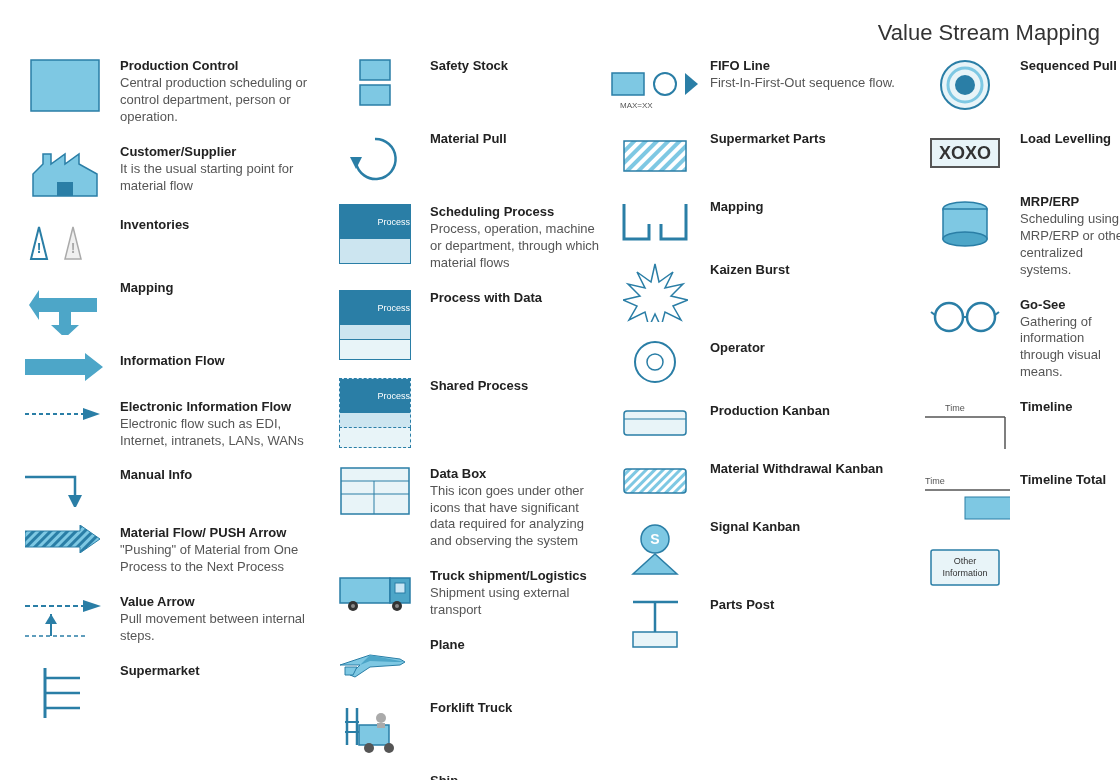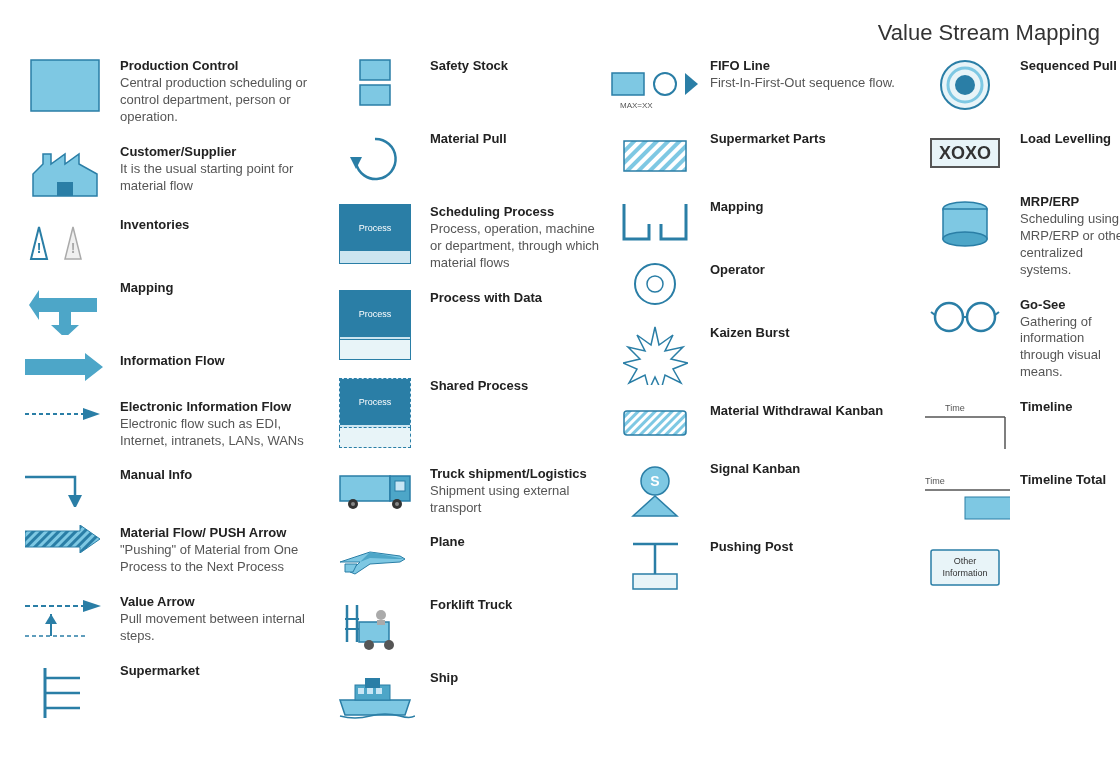--- a/index.html
+++ b/index.html
@@ -57,22 +57,22 @@
       background: #d6eaf8;
       display: flex;
       flex-direction: column;
       align-items: center;
     }
     .process-label {
       background: #2a7ea6;
       color: white;
       font-size: 9px;
       width: 100%;
-      text-align: center;
-      padding: 18px 0;
+      text-align: right;
+      padding: 12px 0;
     }
     .process-body {
       flex: 1;
       background: #cce5f0;
       width: 100%;
     }
 
     svg text { font-family: Arial, sans-serif; }
   </style>
 </head>
@@ -295,20 +295,34 @@
             <div class="process-body"></div>
           </div>
           <div style="width:72px;height:20px;border:1px dashed #2a7ea6;border-top:none;background:#e8f4f8;"></div>
         </div>
       </div>
       <div class="text-area">
         <div class="item-title">Shared Process</div>
       </div>
     </div>
 
+    <div class="item">
+      <div class="icon-area">
+        <svg width="72" height="50">
+          <rect x="2" y="2" width="68" height="46" fill="#e8f4f8" stroke="#2a7ea6" stroke-width="1.5"></rect>
+          <line x1="2" y1="15" x2="70" y2="15" stroke="#2a7ea6" stroke-width="1"></line>
+          <line x1="2" y1="28" x2="70" y2="28" stroke="#2a7ea6" stroke-width="1"></line>
+          <line x1="35" y1="15" x2="35" y2="48" stroke="#2a7ea6" stroke-width="1"></line>
+        </svg>
+      </div>
+      <div class="text-area">
+        <div class="item-title">Data Box</div>
+        <div class="item-desc">This icon goes under other icons that have significant data required for analyzing and observing the system</div>
+      </div>
+    </div>
 
     <div class="item">
       <div class="icon-area">
         <svg width="80" height="45">
 
           <rect x="5" y="10" width="50" height="25" fill="#7ec8e3" stroke="#2a7ea6" stroke-width="1.5"></rect>
           <polygon points="55,10 75,10 75,35 55,35" fill="#4da6c8" stroke="#2a7ea6" stroke-width="1.5"></polygon>
           <rect x="60" y="15" width="10" height="10" fill="#c8e6f5" stroke="#2a7ea6" stroke-width="1"></rect>
 
           <circle cx="18" cy="38" r="5" fill="#333"></circle>
@@ -428,43 +442,55 @@
           <path d="M5,5 L5,40 L30,40 L30,25 M42,25 L42,40 L67,40 L67,5" fill="none" stroke="#2a7ea6" stroke-width="3"></path>
         </svg>
       </div>
       <div class="text-area">
         <div class="item-title">Mapping</div>
       </div>
     </div>
 
     <div class="item">
       <div class="icon-area">
+        <svg width="65" height="60">
+
+          <polygon points="32,2 36,20 50,10 42,26 60,22 48,34 65,38 50,44 58,58 42,50 38,65 32,52 26,65 22,50 6,58 14,44 0,38 17,34 5,22 22,26 14,10 28,20" fill="none" stroke="#2a7ea6" stroke-width="1.5"></polygon>
+        </svg>
+      </div>
+      <div class="text-area">
+        <div class="item-title">Kaizen Burst</div>
+      </div>
+    </div>
+
+    <div class="item">
+      <div class="icon-area">
         <svg width="55" height="45">
 
           <circle cx="27" cy="22" r="20" fill="none" stroke="#2a7ea6" stroke-width="2"></circle>
           <circle cx="27" cy="22" r="8" fill="none" stroke="#2a7ea6" stroke-width="1.5"></circle>
         </svg>
       </div>
       <div class="text-area">
         <div class="item-title">Operator</div>
       </div>
     </div>
 
     <div class="item">
       <div class="icon-area">
-        <svg width="65" height="60">
-
-          <polygon points="32,2 36,20 50,10 42,26 60,22 48,34 65,38 50,44 58,58 42,50 38,65 32,52 26,65 22,50 6,58 14,44 0,38 17,34 5,22 22,26 14,10 28,20" fill="none" stroke="#2a7ea6" stroke-width="1.5"></polygon>
-        </svg>
-      </div>
-      <div class="text-area">
-        <div class="item-title">Kaizen Burst</div>
-      </div>
-    </div>
-
+        <svg width="72" height="40">
+
+          <rect x="5" y="8" width="62" height="24" rx="3" fill="#e8f4f8" stroke="#2a7ea6" stroke-width="1.5"></rect>
+          <line x1="5" y1="16" x2="67" y2="16" stroke="#2a7ea6" stroke-width="1"></line>
+        </svg>
+      </div>
+      <div class="text-area">
+        <div class="item-title">Production Kanban</div>
+      </div>
+    </div>
 
     <div class="item">
       <div class="icon-area">
         <svg width="72" height="40">
 
           <defs>
             <pattern id="diagStripes2" patternUnits="userSpaceOnUse" width="6" height="6" patternTransform="rotate(45)">
               <rect width="3" height="6" fill="#7ec8e3"></rect>
               <rect x="3" width="3" height="6" fill="#fff"></rect>
             </pattern>
@@ -494,21 +520,21 @@
     <div class="item">
       <div class="icon-area">
         <svg width="65" height="55">
 
           <line x1="32" y1="5" x2="32" y2="50" stroke="#2a7ea6" stroke-width="2.5"></line>
           <rect x="10" y="35" width="44" height="15" fill="#e8f4f8" stroke="#2a7ea6" stroke-width="1.5"></rect>
           <line x1="10" y1="5" x2="55" y2="5" stroke="#2a7ea6" stroke-width="2.5"></line>
         </svg>
       </div>
       <div class="text-area">
-        <div class="item-title">Pushing Post</div>
+        <div class="item-title">Parts Post</div>
       </div>
     </div>
 
   </div>
 
   <div>
 
     <div class="item">
       <div class="icon-area">
         <svg width="55" height="55">

